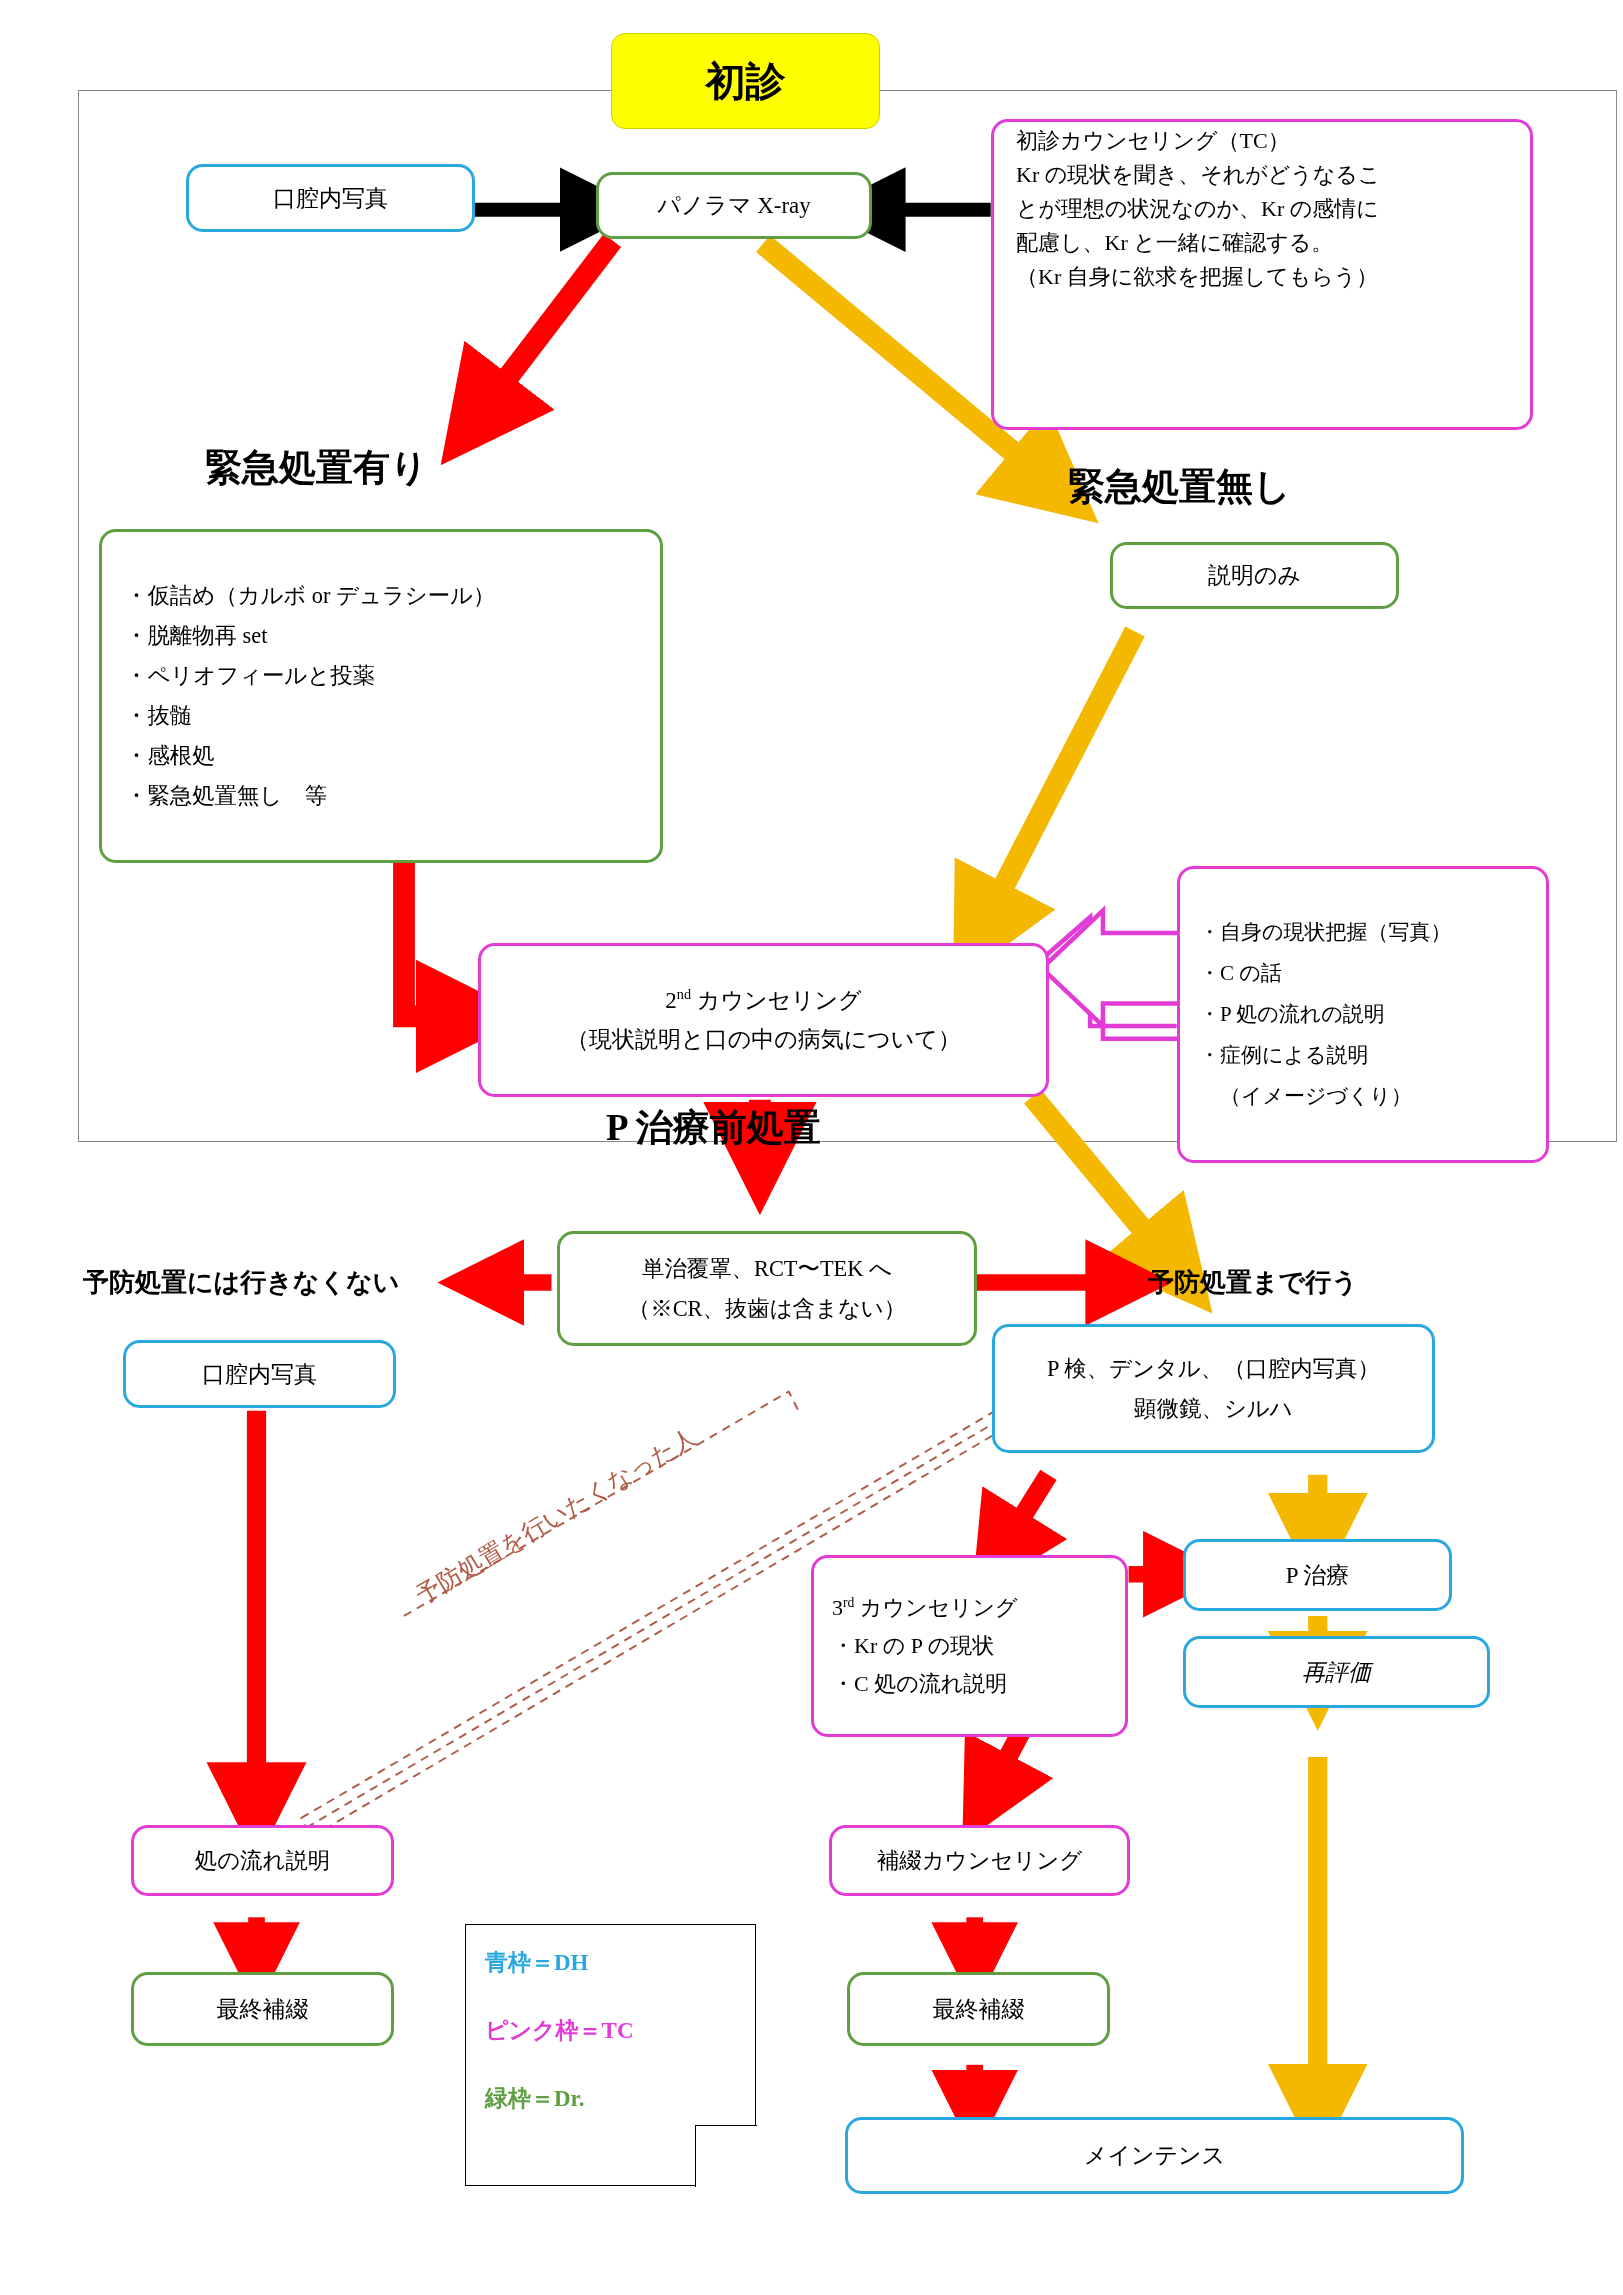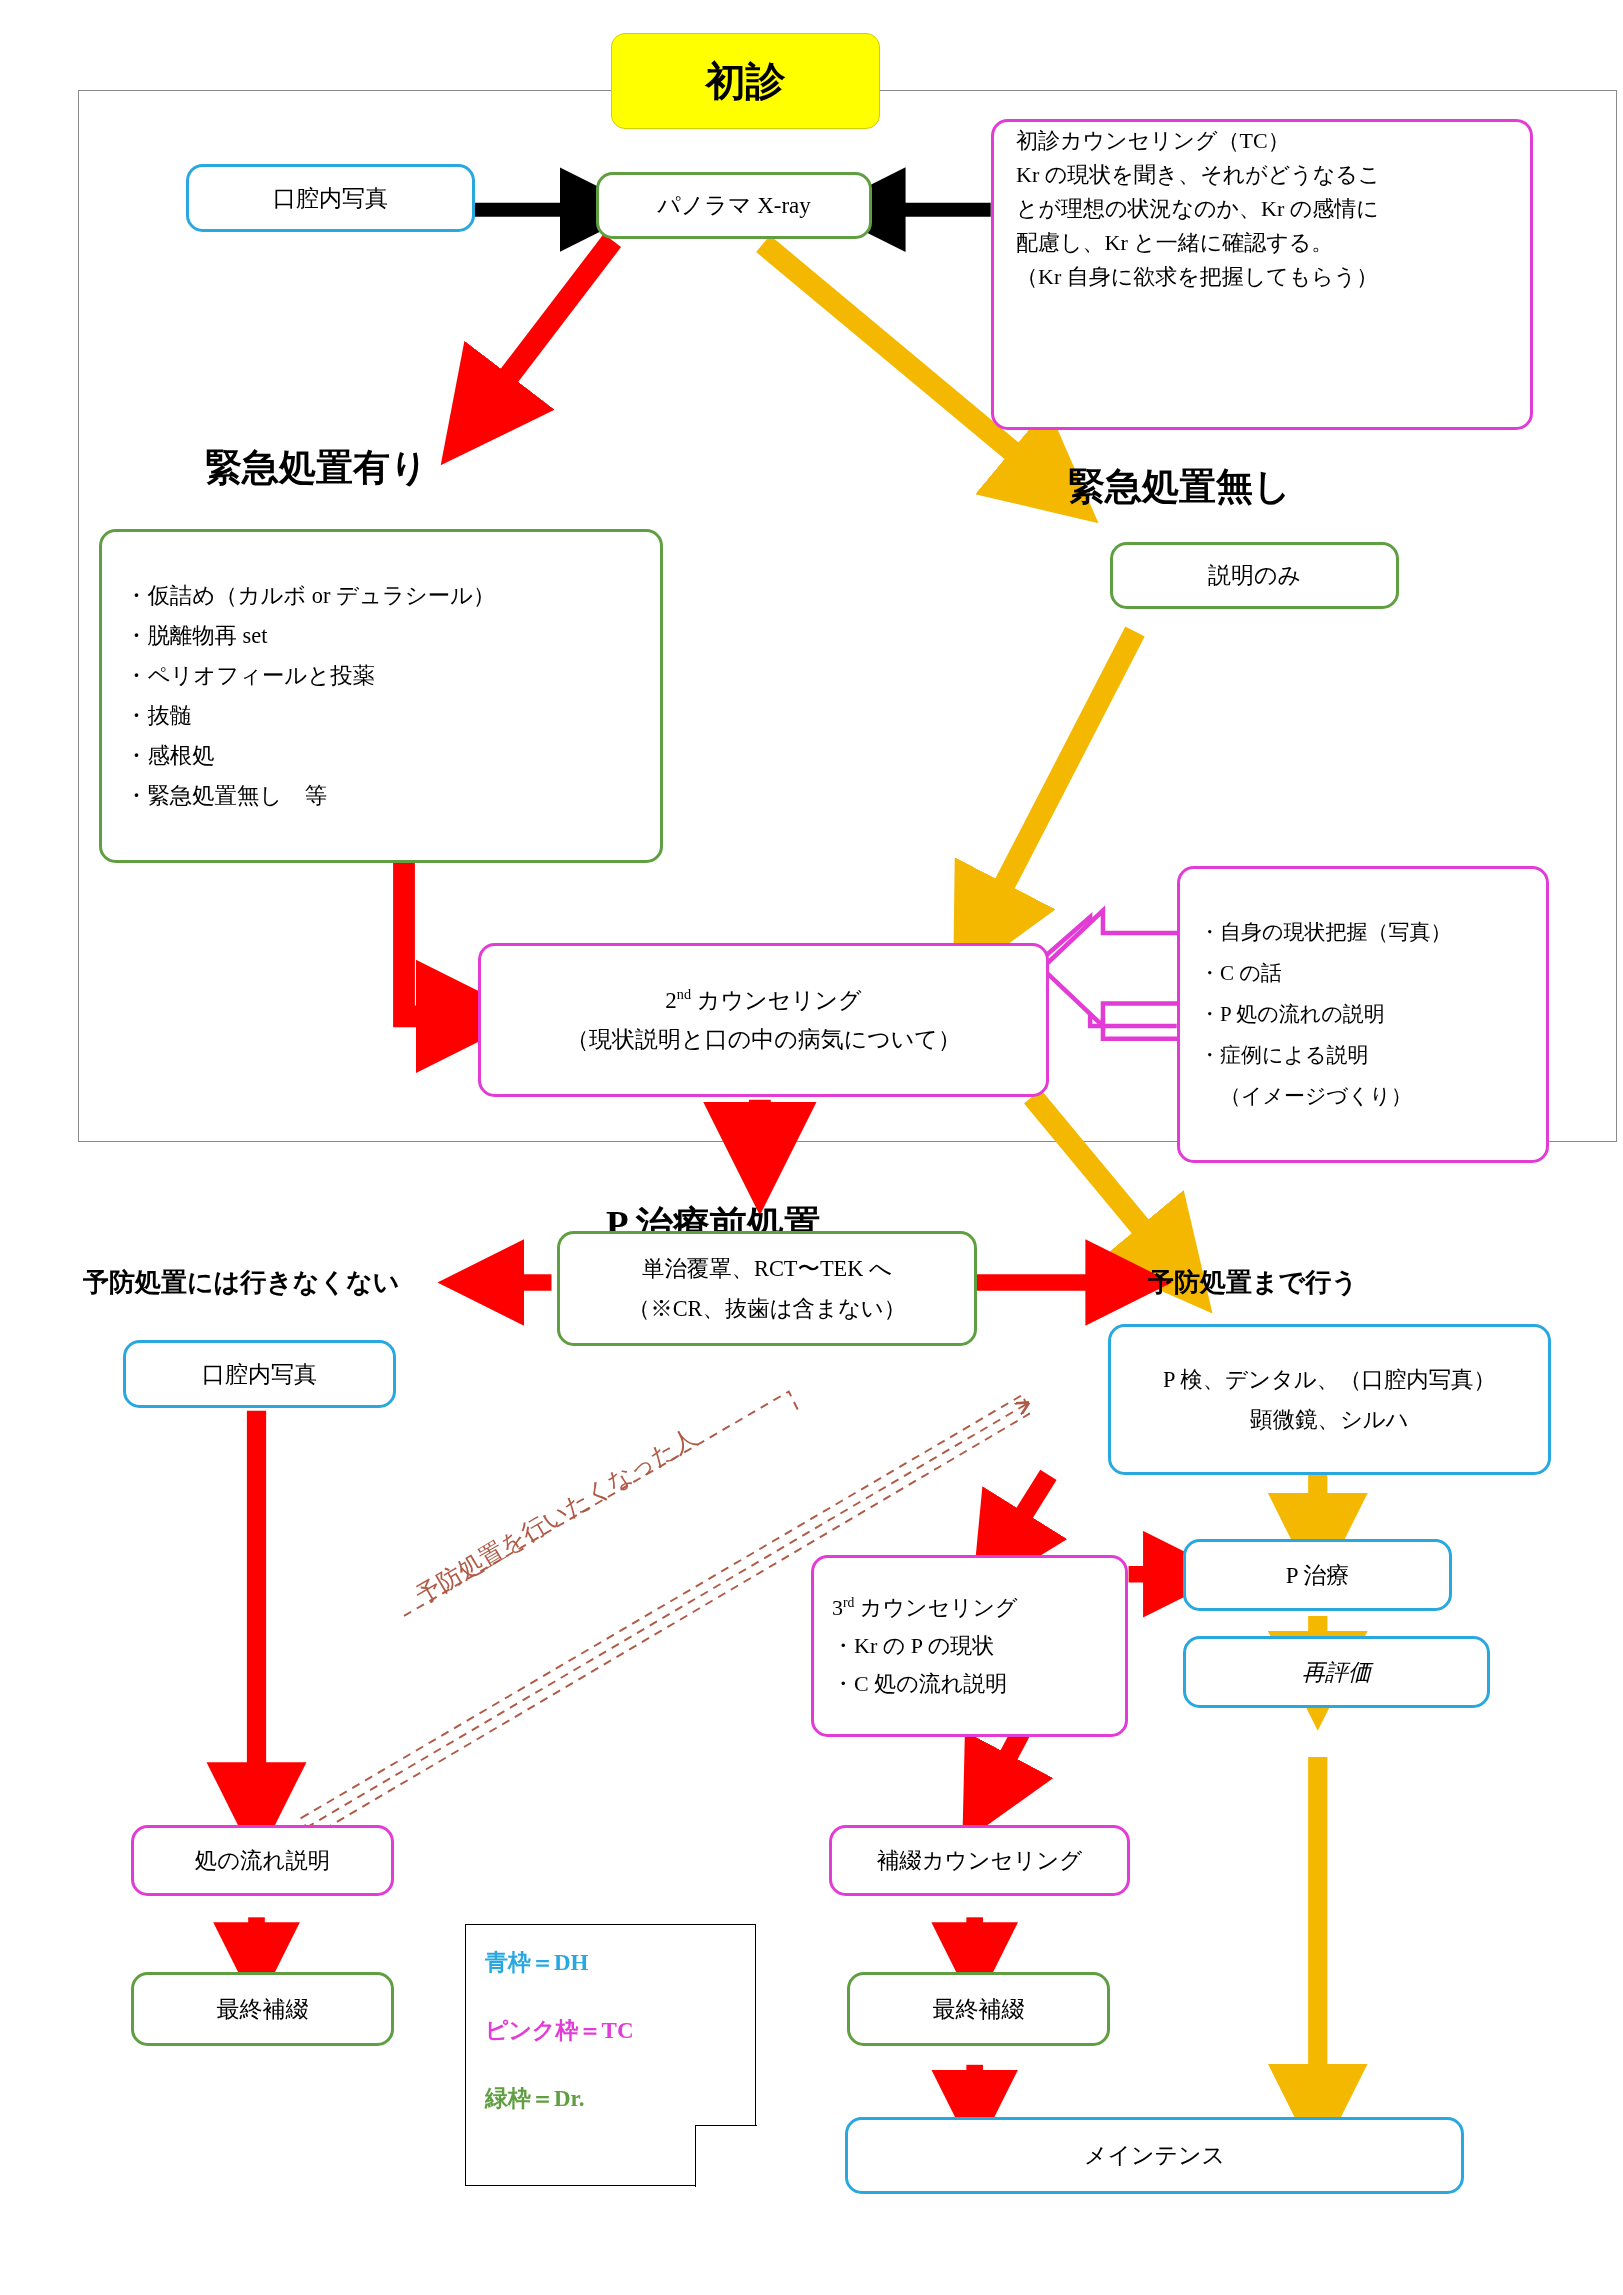--- a/index.html
+++ b/index.html
@@ -137,35 +137,35 @@
   </div>
 
   <div class="box rb pink ltxt" style="left:1177px;top:866px;width:372px;height:297px;padding:14px 19px;flex-direction:column;align-items:flex-start;justify-content:center;">
     <span style="font-size:21px;line-height:1.95;">・自身の現状把握（写真）</span>
     <span style="font-size:21px;line-height:1.95;">・C の話</span>
     <span style="font-size:21px;line-height:1.95;">・P 処の流れの説明</span>
     <span style="font-size:21px;line-height:1.95;">・症例による説明</span>
     <span style="font-size:21px;line-height:1.95;">　（イメージづくり）</span>
   </div>
 
-  <div class="hdr" style="left:606px;top:1200px;font-size:37px;">P 治療前処置</div>
+  <div class="hdr" style="left:606px;top:1103px;font-size:37px;">P 治療前処置</div>
 
   <div class="box rb green" style="left:557px;top:1231px;width:420px;height:115px;flex-direction:column;">
     <span style="font-size:22.4px;line-height:1.75;">単治覆罩、RCT〜TEK へ</span>
     <span style="font-size:22.4px;line-height:1.75;">（※CR、抜歯は含まない）</span>
   </div>
 
   <div class="hdr" style="left:83px;top:1265px;font-size:26px;">予防処置には行きなくない</div>
   <div class="hdr" style="left:1148px;top:1265px;font-size:26px;">予防処置まで行う</div>
 
   <div class="box rb blue" style="left:123px;top:1340px;width:273px;height:68px;">
     <span style="font-size:23px;">口腔内写真</span>
   </div>
 
-  <div class="box rb blue" style="left:1108px;top:1324px;width:443px;height:151px;flex-direction:column;">
+  <div class="box rb blue" style="left:992px;top:1324px;width:443px;height:129px;flex-direction:column;">
     <span style="font-size:22.4px;line-height:1.75;">P 検、デンタル、（口腔内写真）</span>
     <span style="font-size:22.4px;line-height:1.75;">顕微鏡、シルハ</span>
   </div>
 
   <div class="box rb pink ltxt" style="left:811px;top:1555px;width:317px;height:182px;padding:10.3px 18px;flex-direction:column;align-items:flex-start;justify-content:center;">
     <span style="font-size:22px;line-height:1.72;"><span>3<sup>rd</sup> カウンセリング</span></span>
     <span style="font-size:22px;line-height:1.72;">・Kr の P の現状</span>
     <span style="font-size:22px;line-height:1.72;">・C 処の流れ説明</span>
   </div>
 

